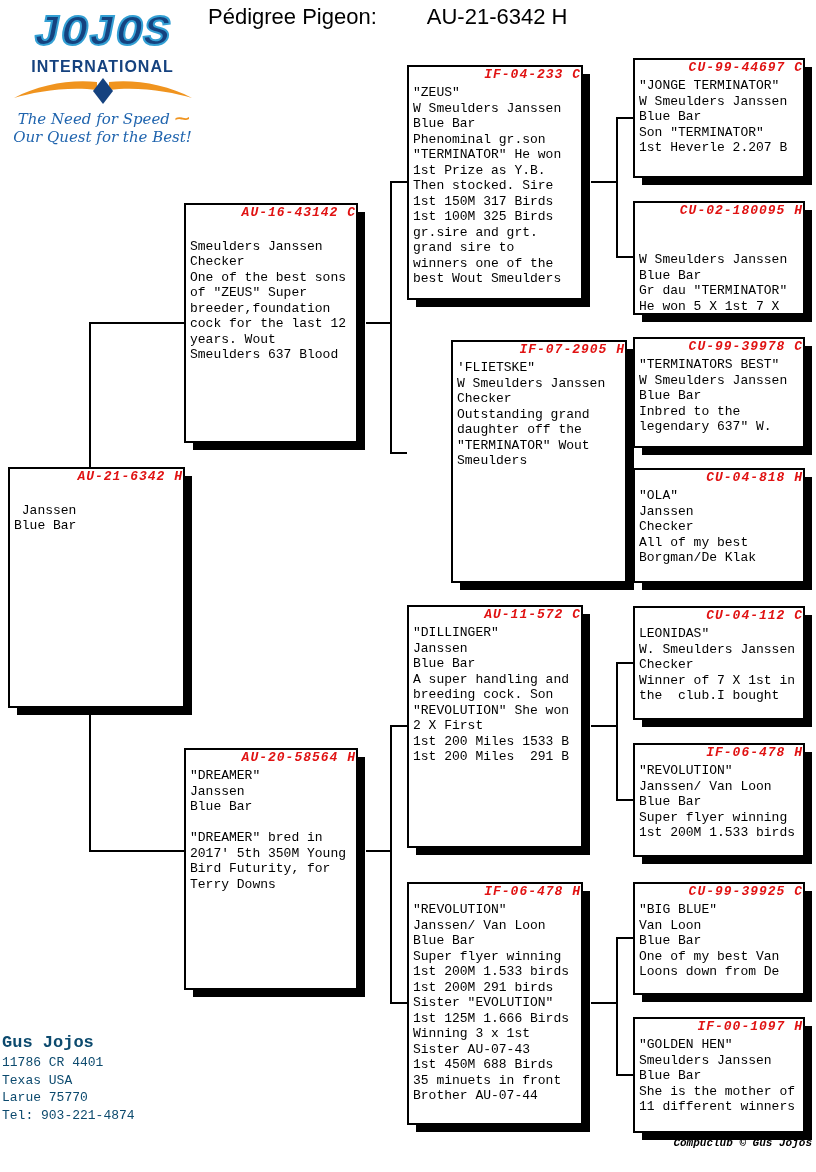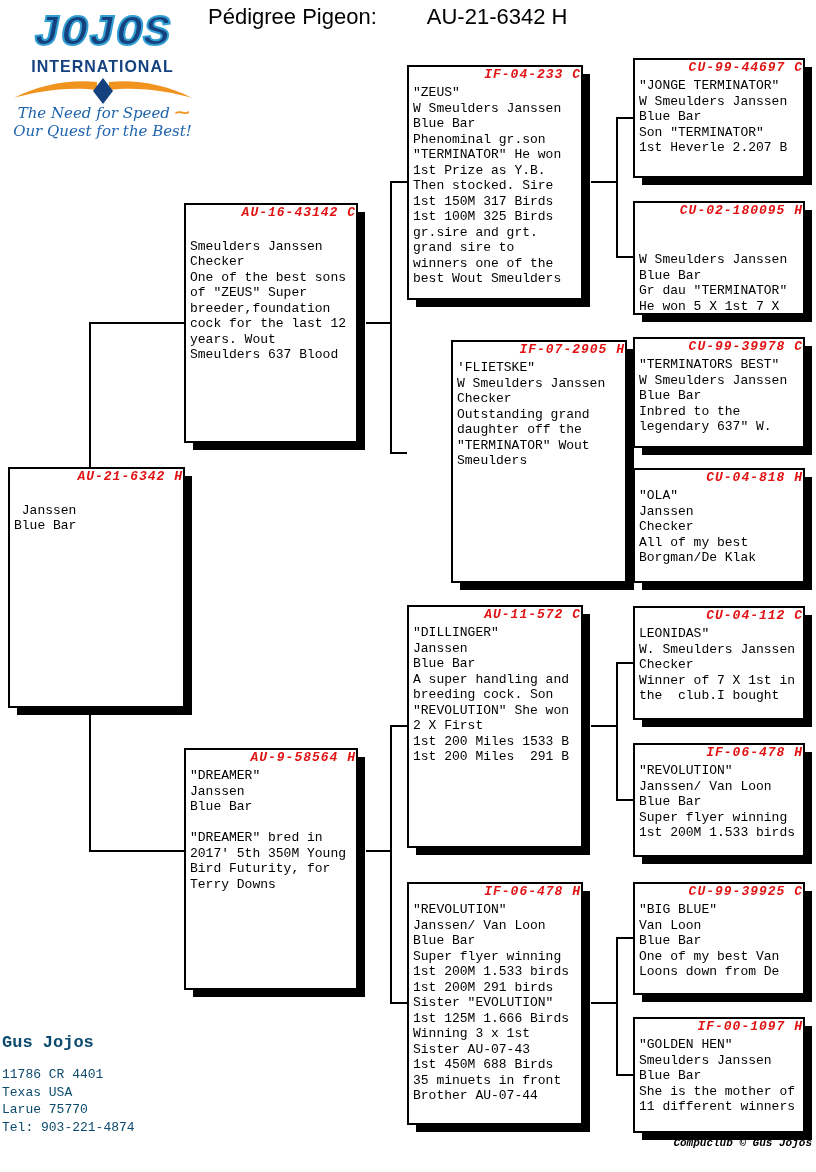--- a/index.html
+++ b/index.html
@@ -12,21 +12,21 @@
   
   #logo{position:absolute;left:10px;top:8px;width:185px;text-align:center;}
   #logo-brand{font-family:Liberation Mono, monospace;font-style:italic;font-weight:bold;
               font-size:44px;line-height:50px;color:var(--navy);
               -webkit-text-stroke:2px var(--light_blue);letter-spacing:1px;}
   #logo-sub{font-family:"Liberation Sans",sans-serif;font-weight:bold;font-size:16px;
             line-height:18px;color:var(--navy);letter-spacing:1px;transform:scaleY(1.05);}
   #logo-swoosh{display:block;margin:2px auto 0 auto;}
   .tagline{font-family:"DejaVu Serif",serif;font-style:italic;font-size:15px;
            line-height:18px;color:var(--script_blue);}
-  #tag1{}
+  #tag1{margin-top:6px;}
   .tag-mark{color:var(--orange);font-weight:bold;font-family:"DejaVu Sans",sans-serif;}
   
   .line{position:absolute;background:#000;z-index:1;}
   
   .pbox{position:absolute;background:#fff;border:2px solid #000;z-index:2;
         box-shadow:8px 8px 0 -1px #000;box-sizing:border-box;overflow:hidden;}
   .pbox-title{color:var(--ring_red);font-weight:bold;font-style:italic;text-align:right;
               font-size:13px;line-height:16px;letter-spacing:1px;}
   .pbox-body{white-space:pre;font-size:13px;line-height:15.5px;padding:2px 4px;color:#000;}
   
@@ -41,21 +41,21 @@
   #box-ssd{left:633px;top:201px;width:172px;height:114px;}
   #box-sds{left:633px;top:337px;width:172px;height:111px;}
   #box-sdd{left:633px;top:468px;width:172px;height:115px;}
   #box-dss{left:633px;top:606px;width:172px;height:114px;}
   #box-dsd{left:633px;top:743px;width:172px;height:114px;}
   #box-dds{left:633px;top:882px;width:172px;height:113px;}
   #box-ddd{left:633px;top:1017px;width:172px;height:116px;}
   
   #owner{position:absolute;left:2px;top:1032px;color:#0c4a6e;}
   #owner-name{font-weight:bold;font-size:17px;line-height:22px;}
-  #owner .addr{font-size:13px;line-height:17.5px;white-space:pre;margin-top:12px;}
+  #owner .addr{font-size:13px;line-height:17.5px;white-space:pre;}
   #credit{position:absolute;right:4px;top:1137px;font-style:italic;font-size:11px;color:#000;font-weight:bold;}
 </style>
 </head>
 <body>
 
 <div id="page">
 
   <div id="logo">
     <div id="logo-brand">JOJOS</div>
     <div id="logo-sub">INTERNATIONAL</div>
@@ -116,21 +116,21 @@
 Smeulders Janssen
 Checker
 One of the best sons
 of "ZEUS" Super
 breeder,foundation
 cock for the last 12
 years. Wout
 Smeulders 637 Blood</div>
   </div>
   <div class="pbox" id="box-dam">
-    <div class="pbox-title">AU-9-58564 H</div>
+    <div class="pbox-title">AU-20-58564 H</div>
     <div class="pbox-body">"DREAMER"
 Janssen
 Blue Bar
 
 "DREAMER" bred in
 2017' 5th 350M Young
 Bird Futurity, for
 Terry Downs</div>
   </div>
   <div class="pbox" id="box-ss">

